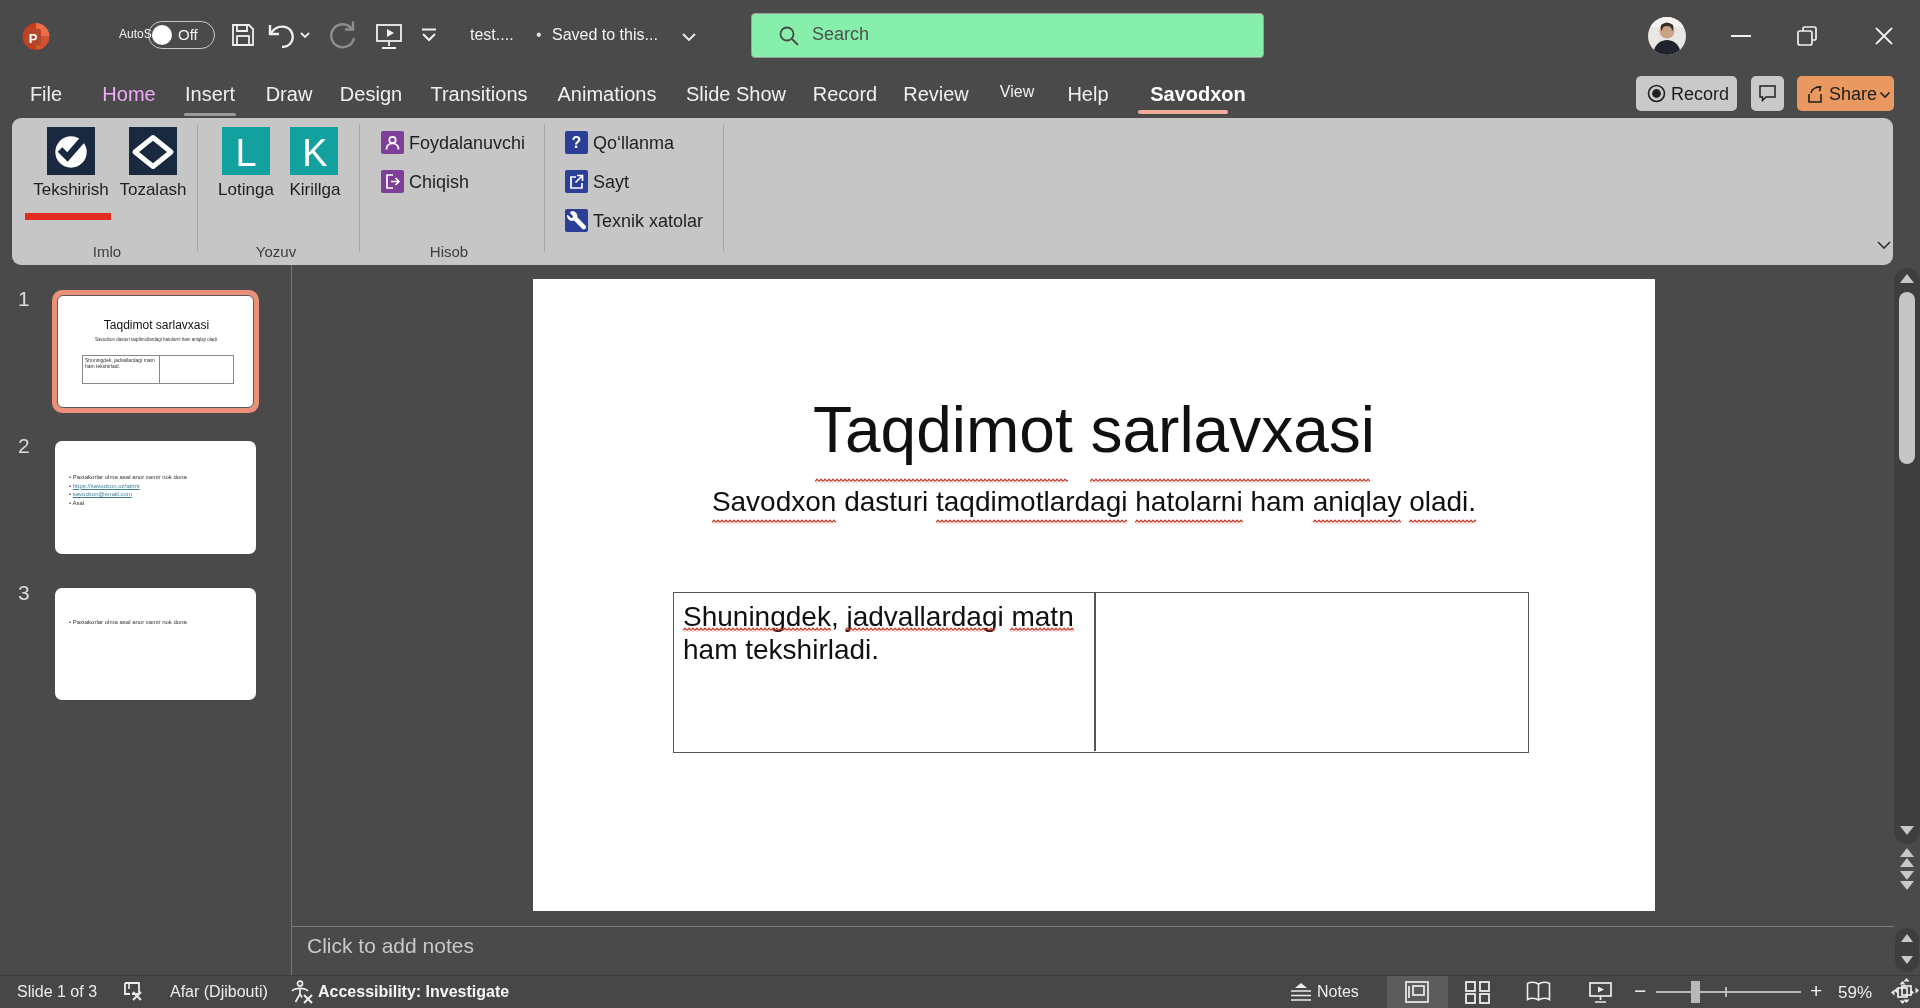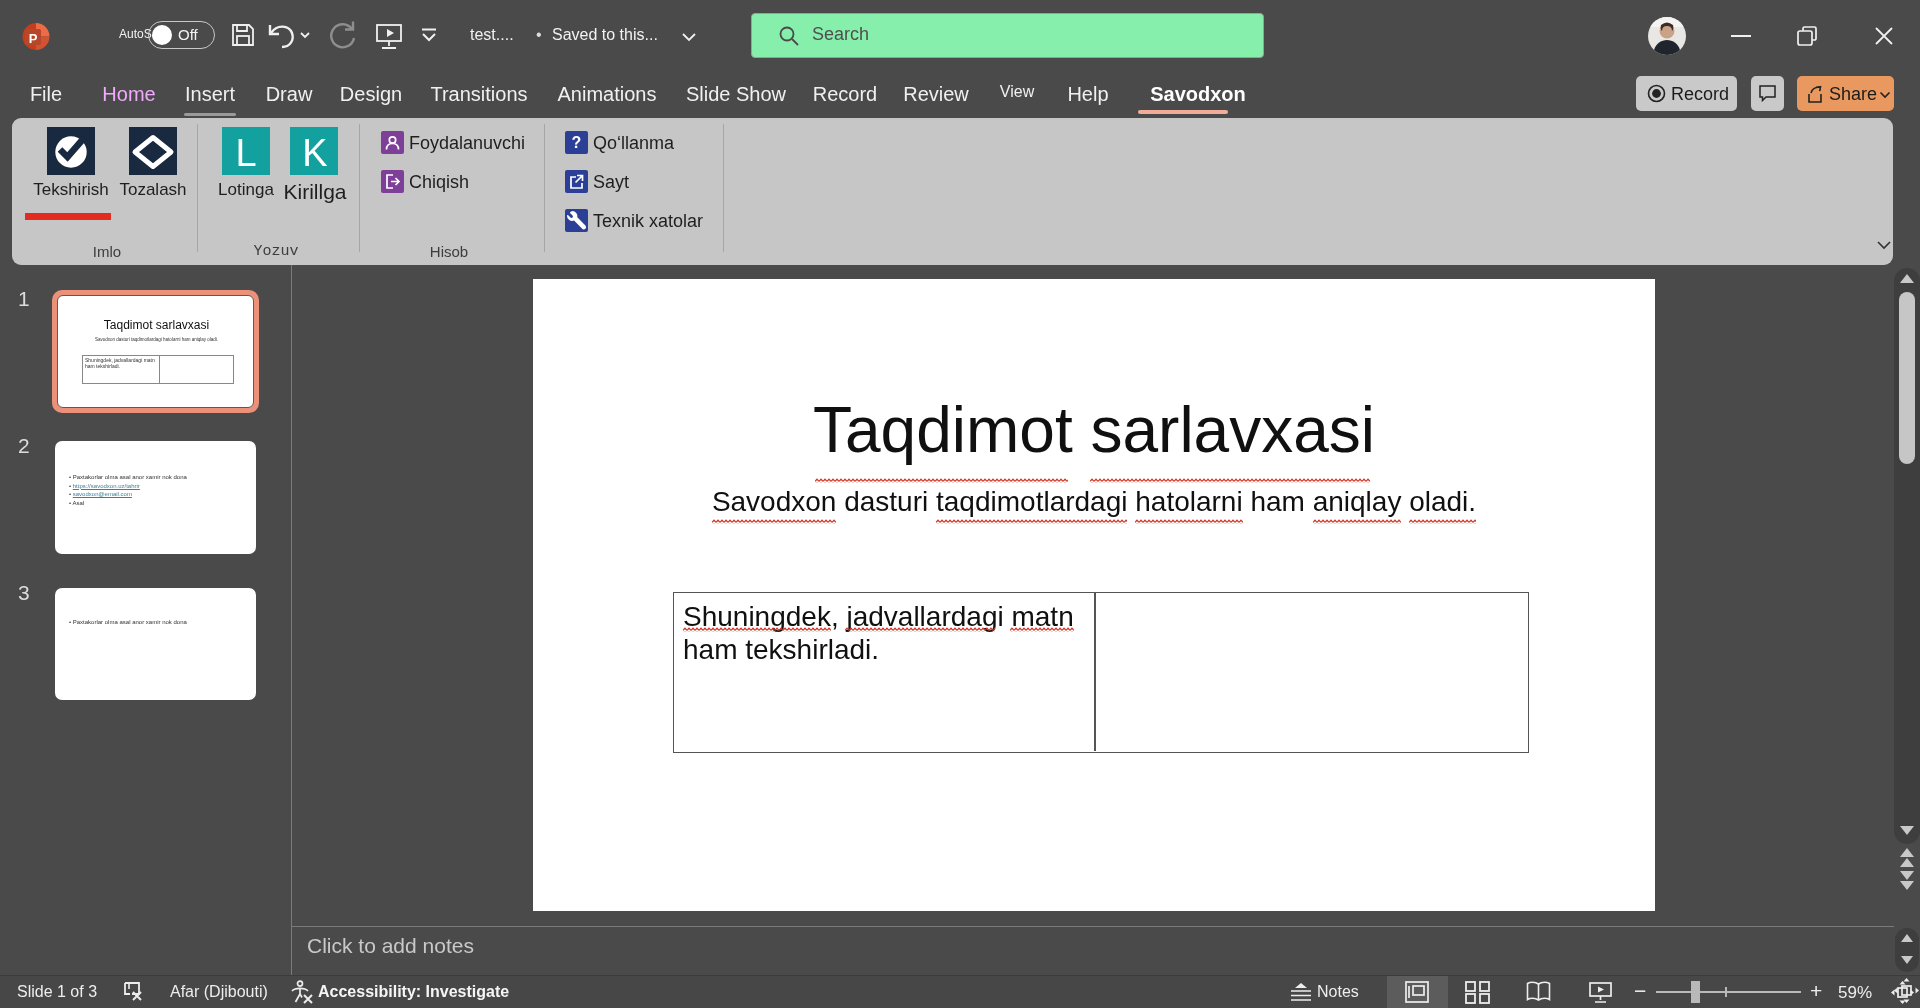--- a/index.html
+++ b/index.html
@@ -167,21 +167,21 @@
 
 <svg class="abs" style="left:222px;top:127px" width="48" height="48" viewBox="0 0 48 48">
   <rect width="48" height="48" fill="#12a19e"></rect>
   <text x="24" y="39" font-size="38" fill="#fff" text-anchor="middle" font-family="Liberation Sans">L</text>
 </svg>
 <div class="abs" style="left:246px;top:180px;transform:translateX(-50%);font-size:17px;color:#1f1f1f;">Lotinga</div>
 <svg class="abs" style="left:290px;top:127px" width="48" height="48" viewBox="0 0 48 48">
   <rect width="48" height="48" fill="#12a19e"></rect>
   <text x="25" y="39" font-size="38" fill="#fff" text-anchor="middle" font-family="Liberation Sans">K</text>
 </svg>
-<div class="abs" style="left:315px;top:180px;transform:translateX(-50%);font-size:21px;color:#1f1f1f;">Kirillga</div>
+<div class="abs" style="left:315px;top:180px;transform:translateX(-50%);font-size:17px;color:#1f1f1f;">Kirillga</div>
 
 <div class="abs" style="left:359px;top:124px;width:1px;height:128px;background:#a6a6a6;"></div>
 
 <svg class="abs" style="left:381px;top:131px" width="23" height="23" viewBox="0 0 23 23">
   <rect width="23" height="23" rx="2" fill="#7e3f98"></rect>
   <circle cx="11.5" cy="9" r="3.2" fill="none" stroke="#fff" stroke-width="1.7"></circle>
   <path d="M5.5 18.5 c0 -4.5 3 -6 6 -6 c3 0 6 1.5 6 6" fill="none" stroke="#fff" stroke-width="1.7"></path>
 </svg>
 <div class="abs" style="left:409px;top:133px;font-size:18px;color:#1f1f1f;">Foydalanuvchi</div>
 <svg class="abs" style="left:381px;top:170px" width="23" height="23" viewBox="0 0 23 23">
@@ -208,21 +208,21 @@
   <rect width="23" height="23" rx="2" fill="#2b3f97"></rect>
   <g transform="translate(23,0) scale(-1,1)">
       <path transform="scale(0.96)" d="M16.5 2a5.5 5.5 0 0 0-5.37 6.7L2.7 17.13a2.4 2.4 0 0 0 3.4 3.4l8.42-8.43A5.5 5.5 0 0 0 21.96 6.9c-.14-.62-.9-.77-1.35-.32l-2.38 2.38a1.5 1.5 0 0 1-2.12-2.12l2.38-2.38c.45-.45.3-1.21-.32-1.35A5.5 5.5 0 0 0 16.5 2Z" fill="#fff"></path>
     </g>
 </svg>
 <div class="abs" style="left:593px;top:211px;font-size:18px;color:#1f1f1f;">Texnik xatolar</div>
 
 <div class="abs" style="left:723px;top:124px;width:1px;height:128px;background:#a6a6a6;"></div>
 
 <div class="abs" style="left:107px;top:243px;transform:translateX(-50%);font-size:15px;color:#3d3d3d;">Imlo</div>
-<div class="abs" style="left:276px;top:243px;transform:translateX(-50%);font-size:15px;color:#3d3d3d;font-family:Liberation Mono, monospace;">Yozuv</div>
+<div class="abs" style="left:276px;top:243px;transform:translateX(-50%);font-size:15px;color:#3d3d3d;">Yozuv</div>
 <div class="abs" style="left:449px;top:243px;transform:translateX(-50%);font-size:15px;color:#3d3d3d;">Hisob</div>
 
 <svg class="abs" style="left:1876px;top:240px" width="16" height="11" viewBox="0 0 16 11">
   <path d="M2 2 l6 6 l6 -6" fill="none" stroke="#333" stroke-width="1.6"></path>
 </svg>
 
 <div class="abs" style="left:18px;top:287px;font-size:21px;color:#dcdcdc;">1</div>
 <div class="abs" style="left:52px;top:290px;width:207px;height:123px;background:#ec9179;border-radius:10px;">
   <div class="abs" style="left:5px;top:5px;width:197px;height:113px;background:#fff;border:1px solid #5a5a5a;border-radius:6px;overflow:hidden;">
     <div class="abs" style="left:0;top:22px;width:197px;text-align:center;font-size:12px;color:#111;">Taqdimot sarlavxasi</div>

